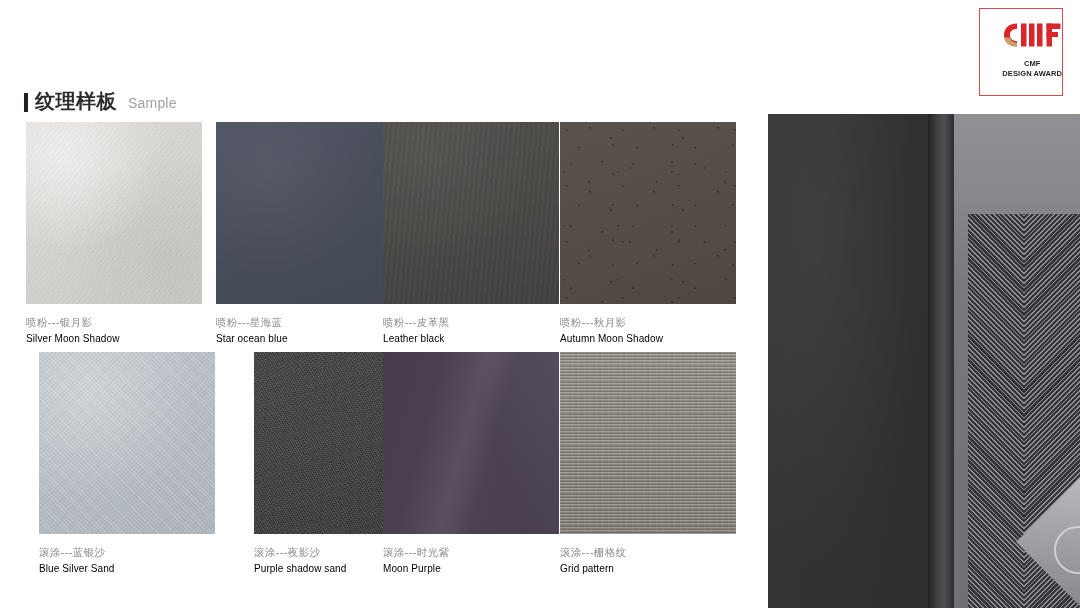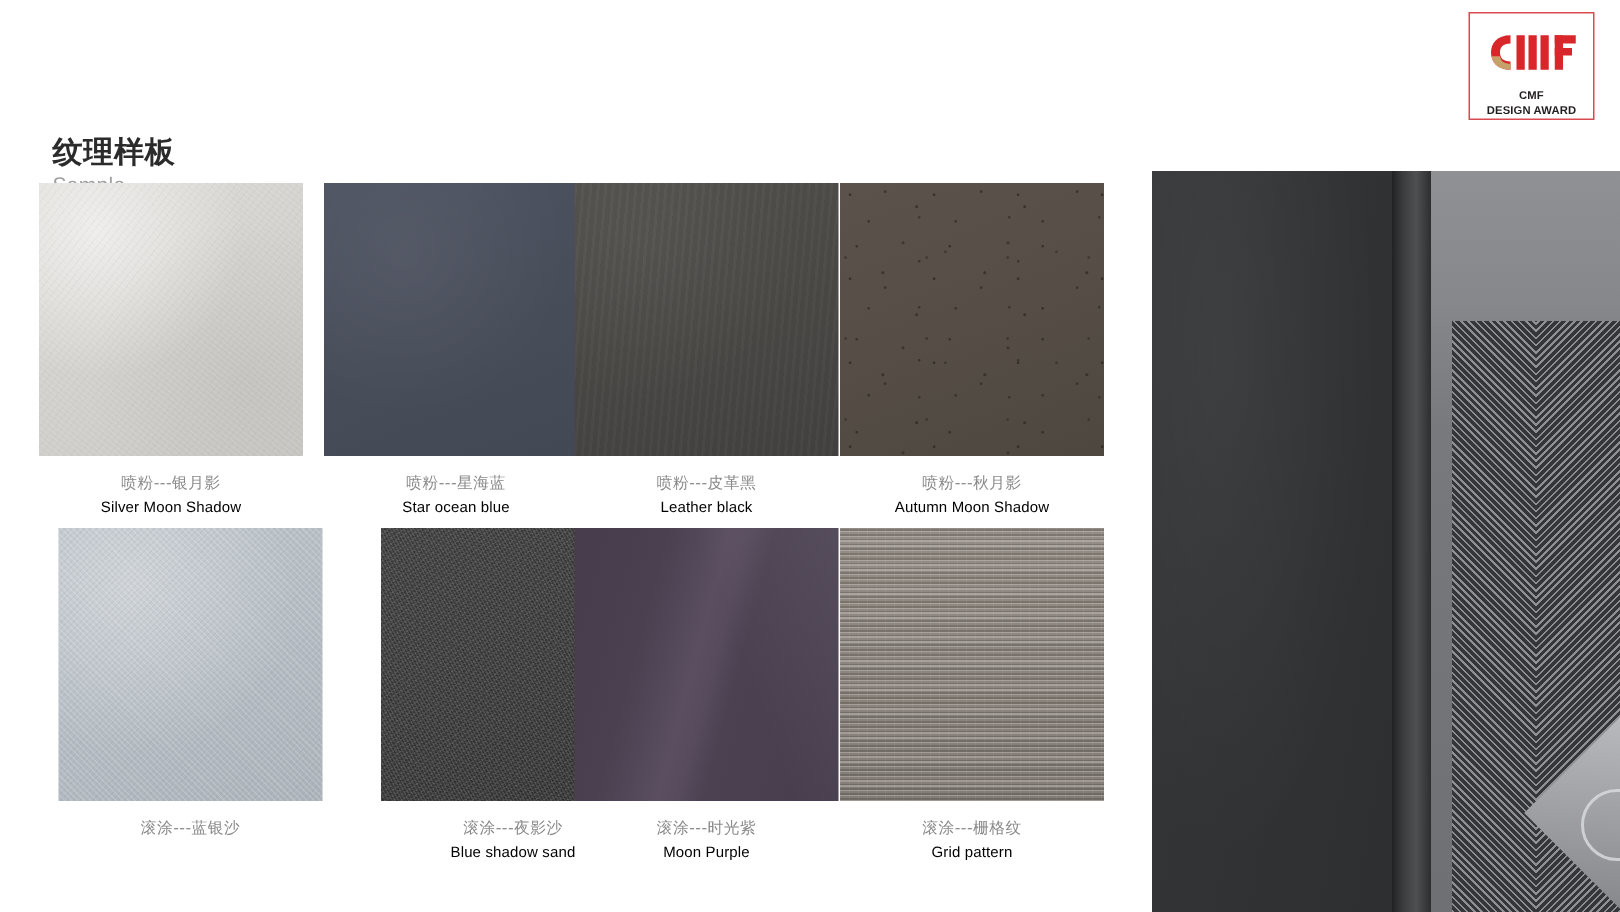--- a/index.html
+++ b/index.html
@@ -15,27 +15,27 @@
     font-family: "Liberation Sans", "DejaVu Sans", sans-serif;
     background: #ffffff;
   }
 
   
   #logo-box {
     position: absolute;
     left: 979px;
     top: 8px;
     width: 84px;
-    height: 72px;
+    height: 88px;
     border: 1.5px solid #d9494f;
     background: #ffffff;
     box-sizing: border-box;
     display: flex;
     flex-direction: column;
-    align-items: center;
+    align-items: flex-end;
     justify-content: flex-start;
     padding-top: 11px;
   }
   #logo-mark {
     width: 62px;
     height: 30px;
     position: relative;
   }
   #logo-sub {
     margin-top: 9px;
@@ -49,21 +49,20 @@
   }
 
   
   #title-wrap {
     position: absolute;
     left: 24px;
     top: 88px;
     display: flex;
     align-items: baseline;
     height: 26px;
-    flex-direction: column;
   }
   #title-bar {
     width: 4px;
     height: 19px;
     background: #231f20;
     margin-right: 7px;
     align-self: center;
     position: relative;
     top: 1px;
   }
@@ -99,21 +98,20 @@
     width: 176px;
   }
   .swatch {
     width: 176px;
     height: 182px;
     position: relative;
     overflow: hidden;
   }
   .labels {
     margin-top: 11px;
-    text-align: center;
     width: 176px;
   }
   .lbl-cn {
     font-size: 10.5px;
     color: #8a8a8a;
     line-height: 15px;
     font-family: "DejaVu Sans", "Liberation Sans", sans-serif;
     letter-spacing: 0.3px;
   }
   .lbl-en {
@@ -394,28 +392,29 @@
     </div>
 
   </div>
 
   <div class="row">
 
     <div class="cell" style="left:26px;padding-left:13px;">
       <div class="swatch sw-blue-silver"></div>
       <div class="labels">
         <div class="lbl-cn">滚涂---蓝银沙</div>
+        <div class="lbl-en">Blue Silver Sand</div>
       </div>
     </div>
 
     <div class="cell" style="left:206px;padding-left:48px;">
       <div class="swatch sw-night-sand"></div>
       <div class="labels">
         <div class="lbl-cn">滚涂---夜影沙</div>
-        <div class="lbl-en">Blue shadow sand</div>
+        <div class="lbl-en">Purple shadow sand</div>
       </div>
     </div>
 
     <div class="cell" style="left:383px;">
       <div class="swatch sw-time-purple"></div>
       <div class="labels">
         <div class="lbl-cn">滚涂---时光紫</div>
         <div class="lbl-en">Moon Purple</div>
       </div>
     </div>

